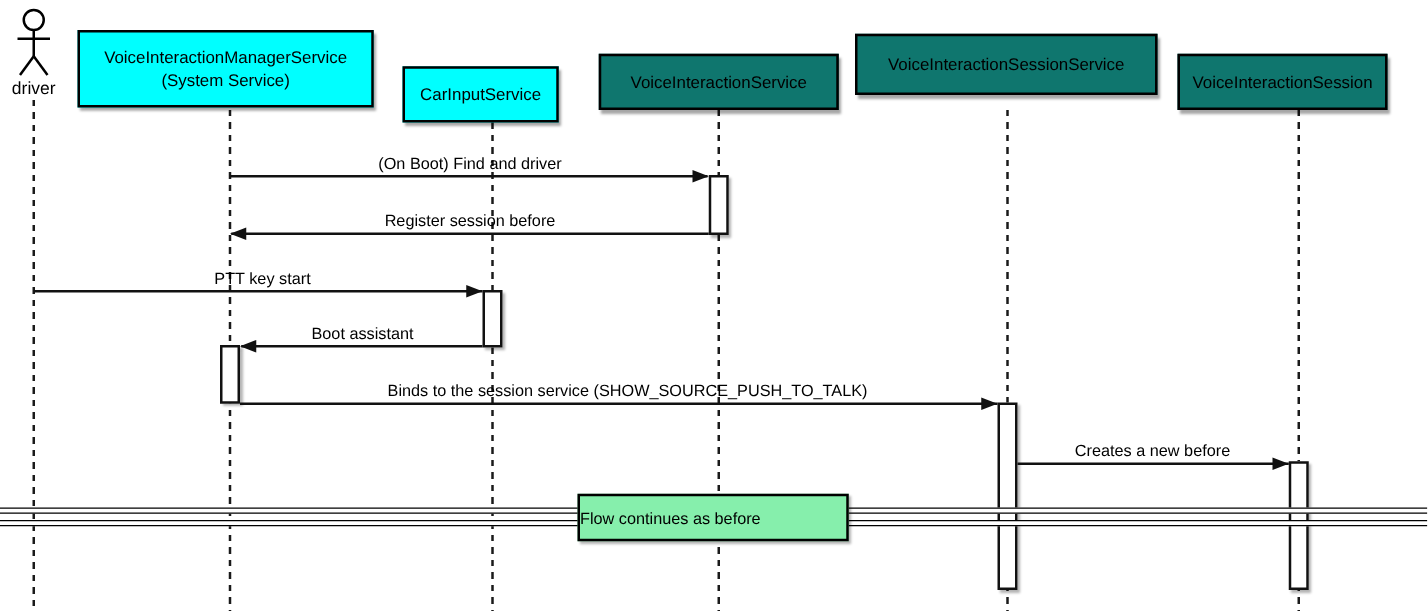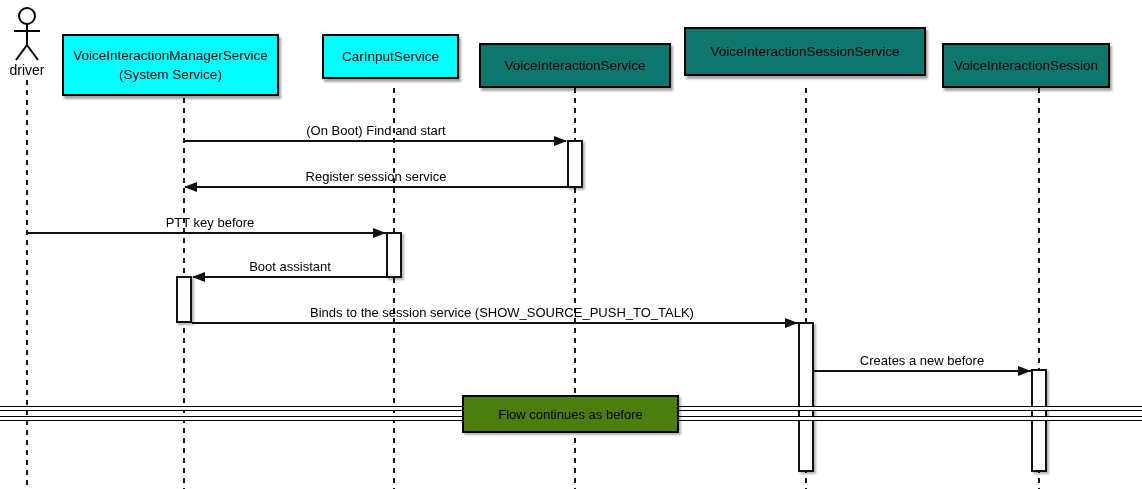--- a/index.html
+++ b/index.html
@@ -70,24 +70,24 @@
   
   .divider-line{
     position:absolute;left:0;width:1142px;height:3px;
     background:#fff;
     border-top:1.5px solid #000;
     border-bottom:1.5px solid #000;
     box-sizing:content-box;
   }
   .divider-box{
     position:absolute;
-    background:#4d7c0f;
+    background:#86efac;
     border:2px solid #000;
     box-shadow:2px 2px 2px rgba(0,0,0,0.3);
-    display:flex;align-items:center;justify-content:center;
+    display:flex;align-items:center;justify-content:flex-start;
     font-size:13px;
     box-sizing:border-box;
   }
 </style>
 </head>
 <body>
 
 <div class="diagram">
 
   <div class="lifeline" style="left:26px;top:80px;height:409px"></div>
@@ -99,25 +99,25 @@
 
   <svg style="position:absolute;left:9px;top:5px" width="36" height="58" viewBox="0 0 36 58">
     <circle cx="18" cy="11" r="8" fill="#ffffff" stroke="#000" stroke-width="2"></circle>
     <line x1="18" y1="19" x2="18" y2="40" stroke="#000" stroke-width="2"></line>
     <line x1="5" y1="26" x2="31" y2="26" stroke="#000" stroke-width="2"></line>
     <line x1="18" y1="40" x2="7" y2="55" stroke="#000" stroke-width="2"></line>
     <line x1="18" y1="40" x2="29" y2="55" stroke="#000" stroke-width="2"></line>
   </svg>
   <div class="actor-label" style="left:27px;top:62px">driver</div>
 
-  <div class="pbox cyan" style="left:62px;top:34px;width:217px;height:62px">
+  <div class="pbox cyan" style="left:62px;top:24px;width:237px;height:62px">
     <span>VoiceInteractionManagerService</span>
     <span>(System Service)</span>
   </div>
-  <div class="pbox cyan" style="left:322px;top:34px;width:137px;height:45px">
+  <div class="pbox cyan" style="left:322px;top:53px;width:125px;height:45px">
     <span>CarInputService</span>
   </div>
   <div class="pbox green" style="left:479px;top:43px;width:192px;height:45px">
     <span>VoiceInteractionService</span>
   </div>
   <div class="pbox green" style="left:684px;top:27px;width:242px;height:49px">
     <span>VoiceInteractionSessionService</span>
   </div>
   <div class="pbox green" style="left:942px;top:43px;width:168px;height:45px">
     <span>VoiceInteractionSession</span>
@@ -125,29 +125,29 @@
 
   <div class="activation" style="left:567px;top:140px;height:48px"></div>
   <div class="activation" style="left:386px;top:232px;height:46px"></div>
   <div class="activation" style="left:176px;top:276px;height:47px"></div>
   <div class="activation" style="left:798px;top:322px;height:150px"></div>
   <div class="activation" style="left:1031px;top:369px;height:103px"></div>
 
   <div class="divider-line" style="top:406px"></div>
   <div class="divider-line" style="top:416px"></div>
 
-  <div class="msg-label" style="left:376px;top:123px">(On Boot) Find and start</div>
+  <div class="msg-label" style="left:376px;top:123px">(On Boot) Find and driver</div>
   <div class="msg-line" style="left:184px;top:140px;width:382px"></div>
   <div class="head-right" style="left:554px;top:136px"></div>
 
-  <div class="msg-label" style="left:376px;top:169px">Register session service</div>
+  <div class="msg-label" style="left:376px;top:169px">Register session before</div>
   <div class="msg-line" style="left:185px;top:186px;width:382px"></div>
   <div class="head-left" style="left:184px;top:182px"></div>
 
-  <div class="msg-label" style="left:210px;top:215px">PTT key before</div>
+  <div class="msg-label" style="left:210px;top:215px">PTT key start</div>
   <div class="msg-line" style="left:27px;top:232px;width:359px"></div>
   <div class="head-right" style="left:373px;top:228px"></div>
 
   <div class="msg-label" style="left:290px;top:259px">Boot assistant</div>
   <div class="msg-line" style="left:193px;top:276px;width:193px"></div>
   <div class="head-left" style="left:192px;top:272px"></div>
 
   <div class="msg-label" style="left:502px;top:305px">Binds to the session service (SHOW_SOURCE_PUSH_TO_TALK)</div>
   <div class="msg-line" style="left:192px;top:322px;width:606px"></div>
   <div class="head-right" style="left:785px;top:318px"></div>

